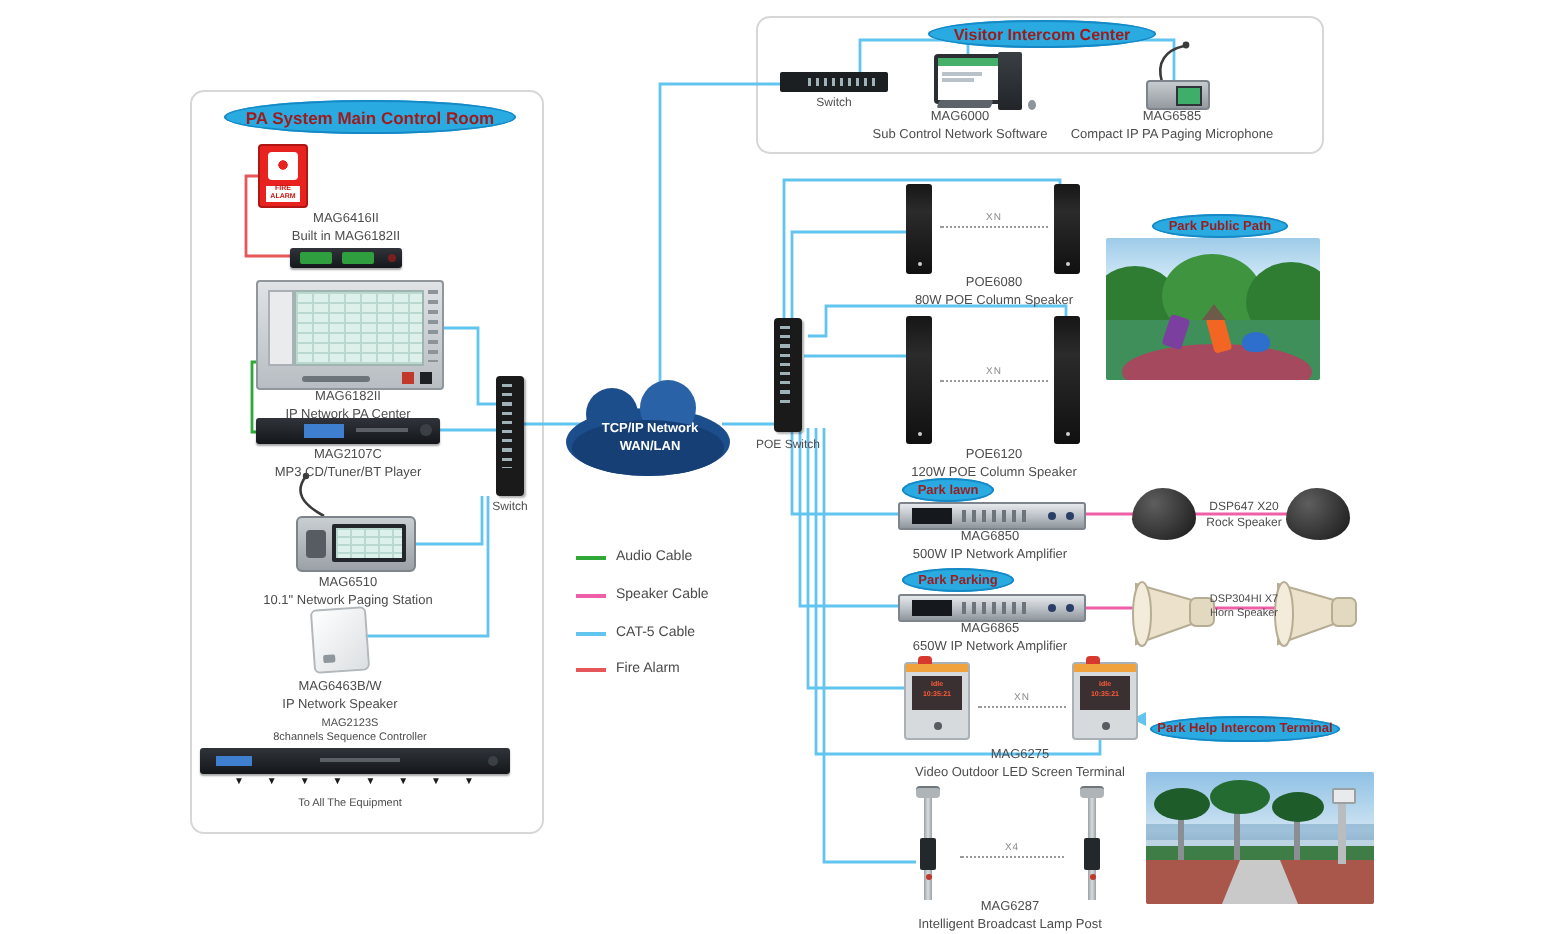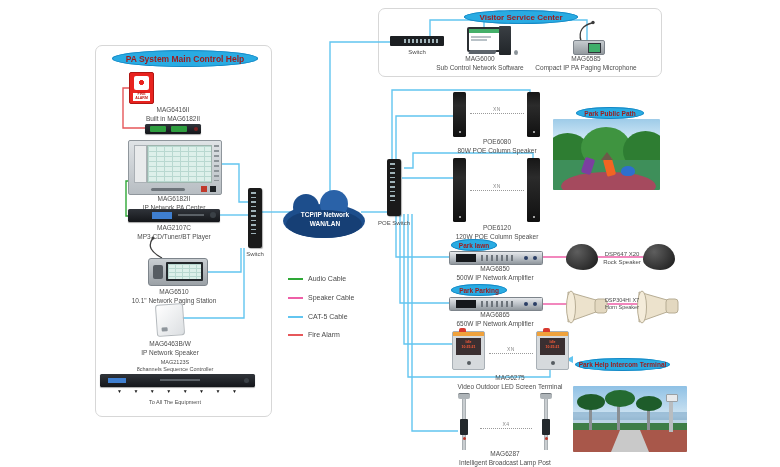--- a/index.html
+++ b/index.html
@@ -103,24 +103,24 @@
     <circle cx="593" cy="22.5" r="1.7" fill="#3b3b3b"></circle>
     <g>
       <ellipse cx="324" cy="221" rx="41" ry="17" fill="#1d4e8c"></ellipse>
       <circle cx="306" cy="207" r="13" fill="#1d4e8c"></circle>
       <circle cx="334" cy="204" r="14" fill="#2a62a8"></circle>
       <ellipse cx="324" cy="224" rx="38" ry="14" fill="#163f75"></ellipse>
     </g>
   </svg>
 
   <div class="oval" style="left:112px;top:50px;width:146px;height:17px;font-size:8.5px;">
-      <span>PA System Main Control Help</span>
+      <span>PA System Main Control Room</span>
     </div>
   <div class="oval" style="left:464px;top:10px;width:114px;height:14px;font-size:8px;">
-      <span>Visitor Service Center</span>
+      <span>Visitor Intercom Center</span>
     </div>
   <div class="oval" style="left:576px;top:107px;width:68px;height:12px;font-size:6.5px;">
       <span>Park Public Path</span>
     </div>
   <div class="oval" style="left:451px;top:239px;width:46px;height:12px;font-size:6.5px;">
       <span>Park lawn</span>
     </div>
   <div class="oval" style="left:451px;top:284px;width:56px;height:12px;font-size:6.5px;">
       <span>Park Parking</span>
     </div>

